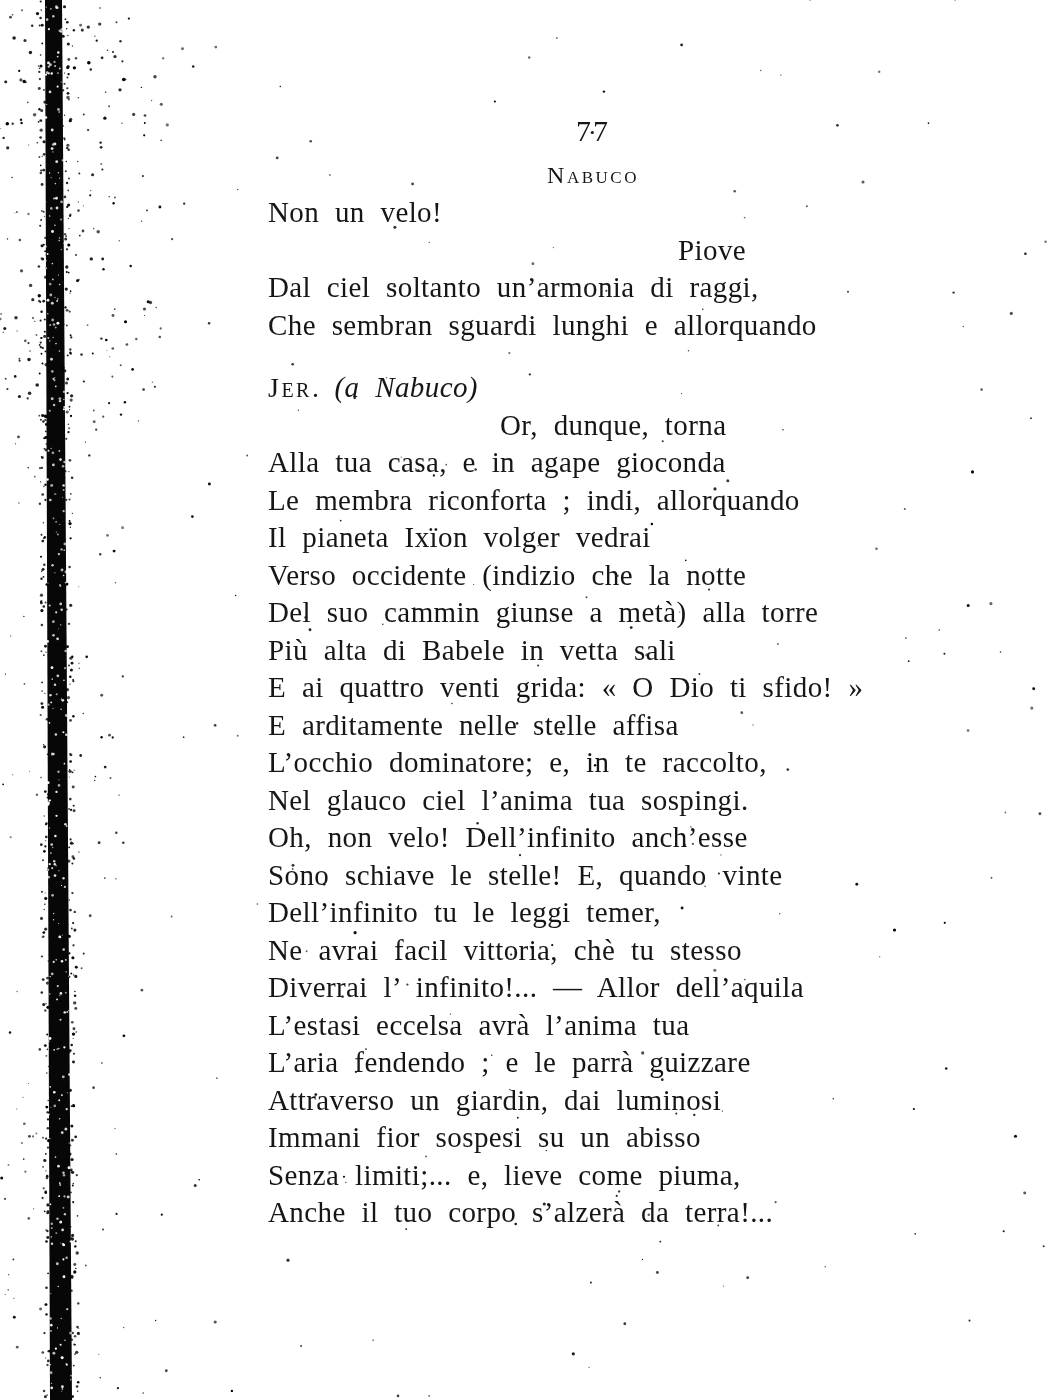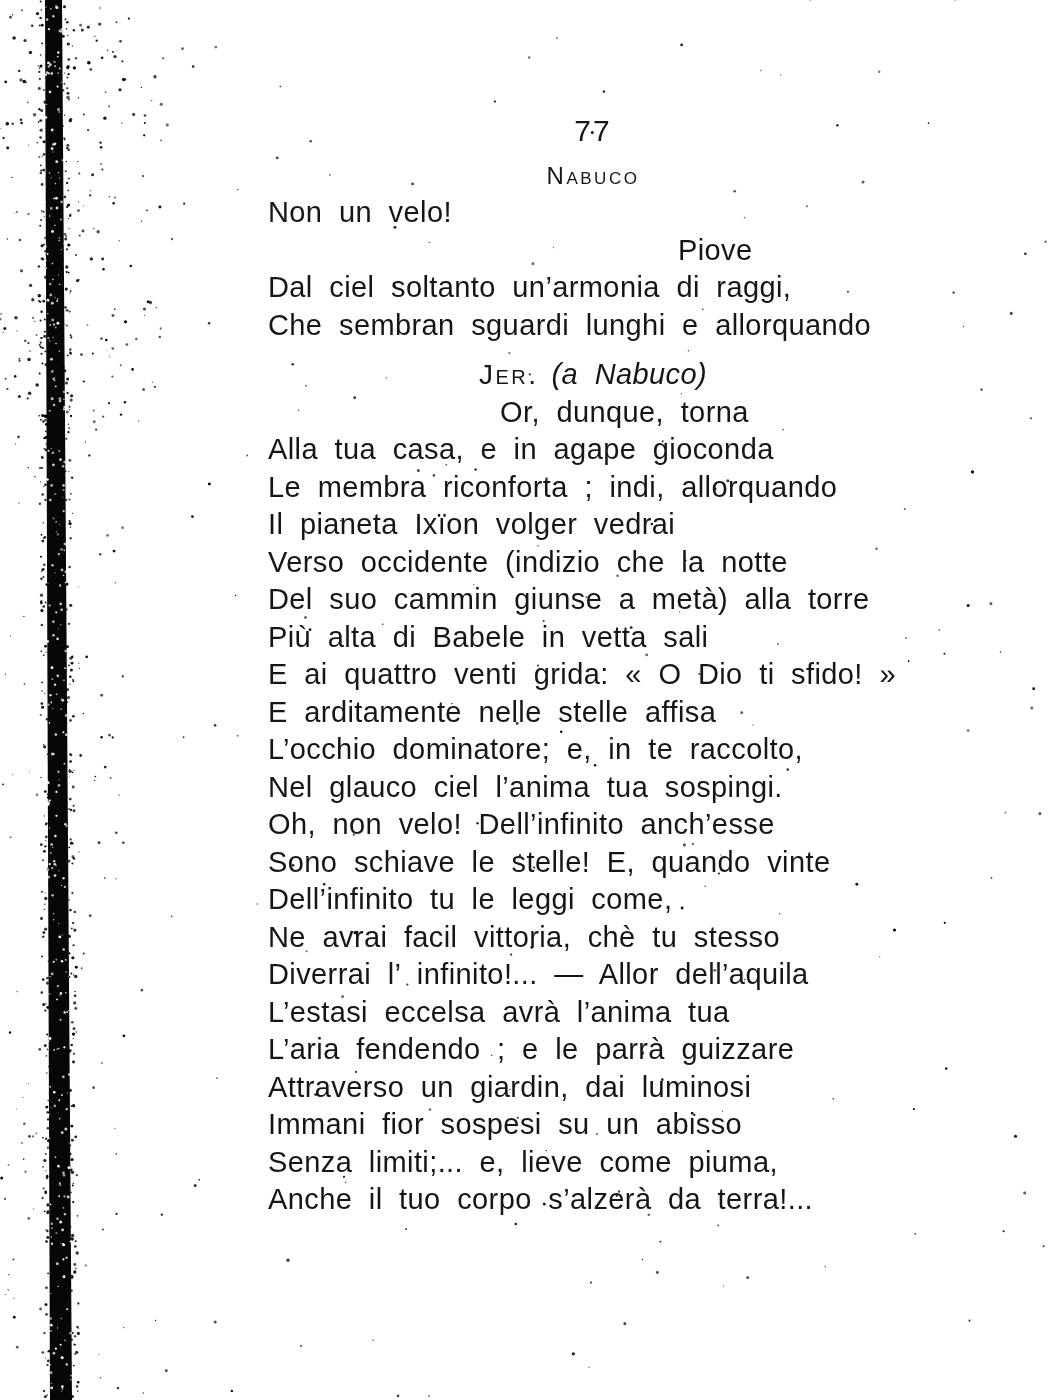--- a/index.html
+++ b/index.html
@@ -9,21 +9,21 @@
     height: 1400px;
     overflow: hidden;
     background: #ffffff;
   }
   .scan-page {
     position: absolute;
     left: 0; top: 0;
     width: 922px;
     height: 1400px;
     background: #ffffff;
-    font-family: Liberation Sans, sans-serif;
+    font-family: Liberation Serif, serif;
     color: #141414;
   }
   .noise-layer {
     position: absolute;
     left: 0; top: 0;
     width: 1050px;
     height: 1400px;
     pointer-events: none;
   }
   .text-column {
@@ -44,22 +44,21 @@
     letter-spacing: 2px;
   }
   .line.speaker {
     text-align: center;
     font-variant: small-caps;
     font-size: 24px;
     letter-spacing: 2.5px;
     margin-top: 7px;
   }
   .line.speaker-direction {
-    text-align: center;
-    margin-top: 12px;
+    margin-top: 25px;
   }
   .line.speaker-direction .smallcaps {
     font-variant: small-caps;
     font-size: 28px;
     letter-spacing: 2.5px;
   }
   .line.speaker-direction .italic {
     font-style: italic;
     margin-left: 0.45em;
   }
@@ -1302,21 +1301,21 @@
       <div class="line verse">Il pianeta Ixïon volger vedrai</div>
       <div class="line verse">Verso occidente (indizio che la notte</div>
       <div class="line verse">Del suo cammin giunse a metà) alla torre</div>
       <div class="line verse">Più alta di Babele in vetta sali</div>
       <div class="line verse">E ai quattro venti grida: « O Dio ti sfido! »</div>
       <div class="line verse">E arditamente nelle stelle affisa</div>
       <div class="line verse">L’occhio dominatore; e, in te raccolto,</div>
       <div class="line verse">Nel glauco ciel l’anima tua sospingi.</div>
       <div class="line verse">Oh, non velo! Dell’infinito anch’esse</div>
       <div class="line verse">Sono schiave le stelle! E, quando vinte</div>
-      <div class="line verse">Dell’infinito tu le leggi come,</div>
+      <div class="line verse">Dell’infinito tu le leggi temer,</div>
       <div class="line verse">Ne avrai facil vittoria, chè tu stesso</div>
       <div class="line verse">Diverrai l’ infinito!... — Allor dell’aquila</div>
       <div class="line verse">L’estasi eccelsa avrà l’anima tua</div>
       <div class="line verse">L’aria fendendo ; e le parrà guizzare</div>
       <div class="line verse">Attraverso un giardin, dai luminosi</div>
       <div class="line verse">Immani fior sospesi su un abisso</div>
       <div class="line verse">Senza limiti;... e, lieve come piuma,</div>
       <div class="line verse">Anche il tuo corpo s’alzerà da terra!...</div>
     </div>
 

